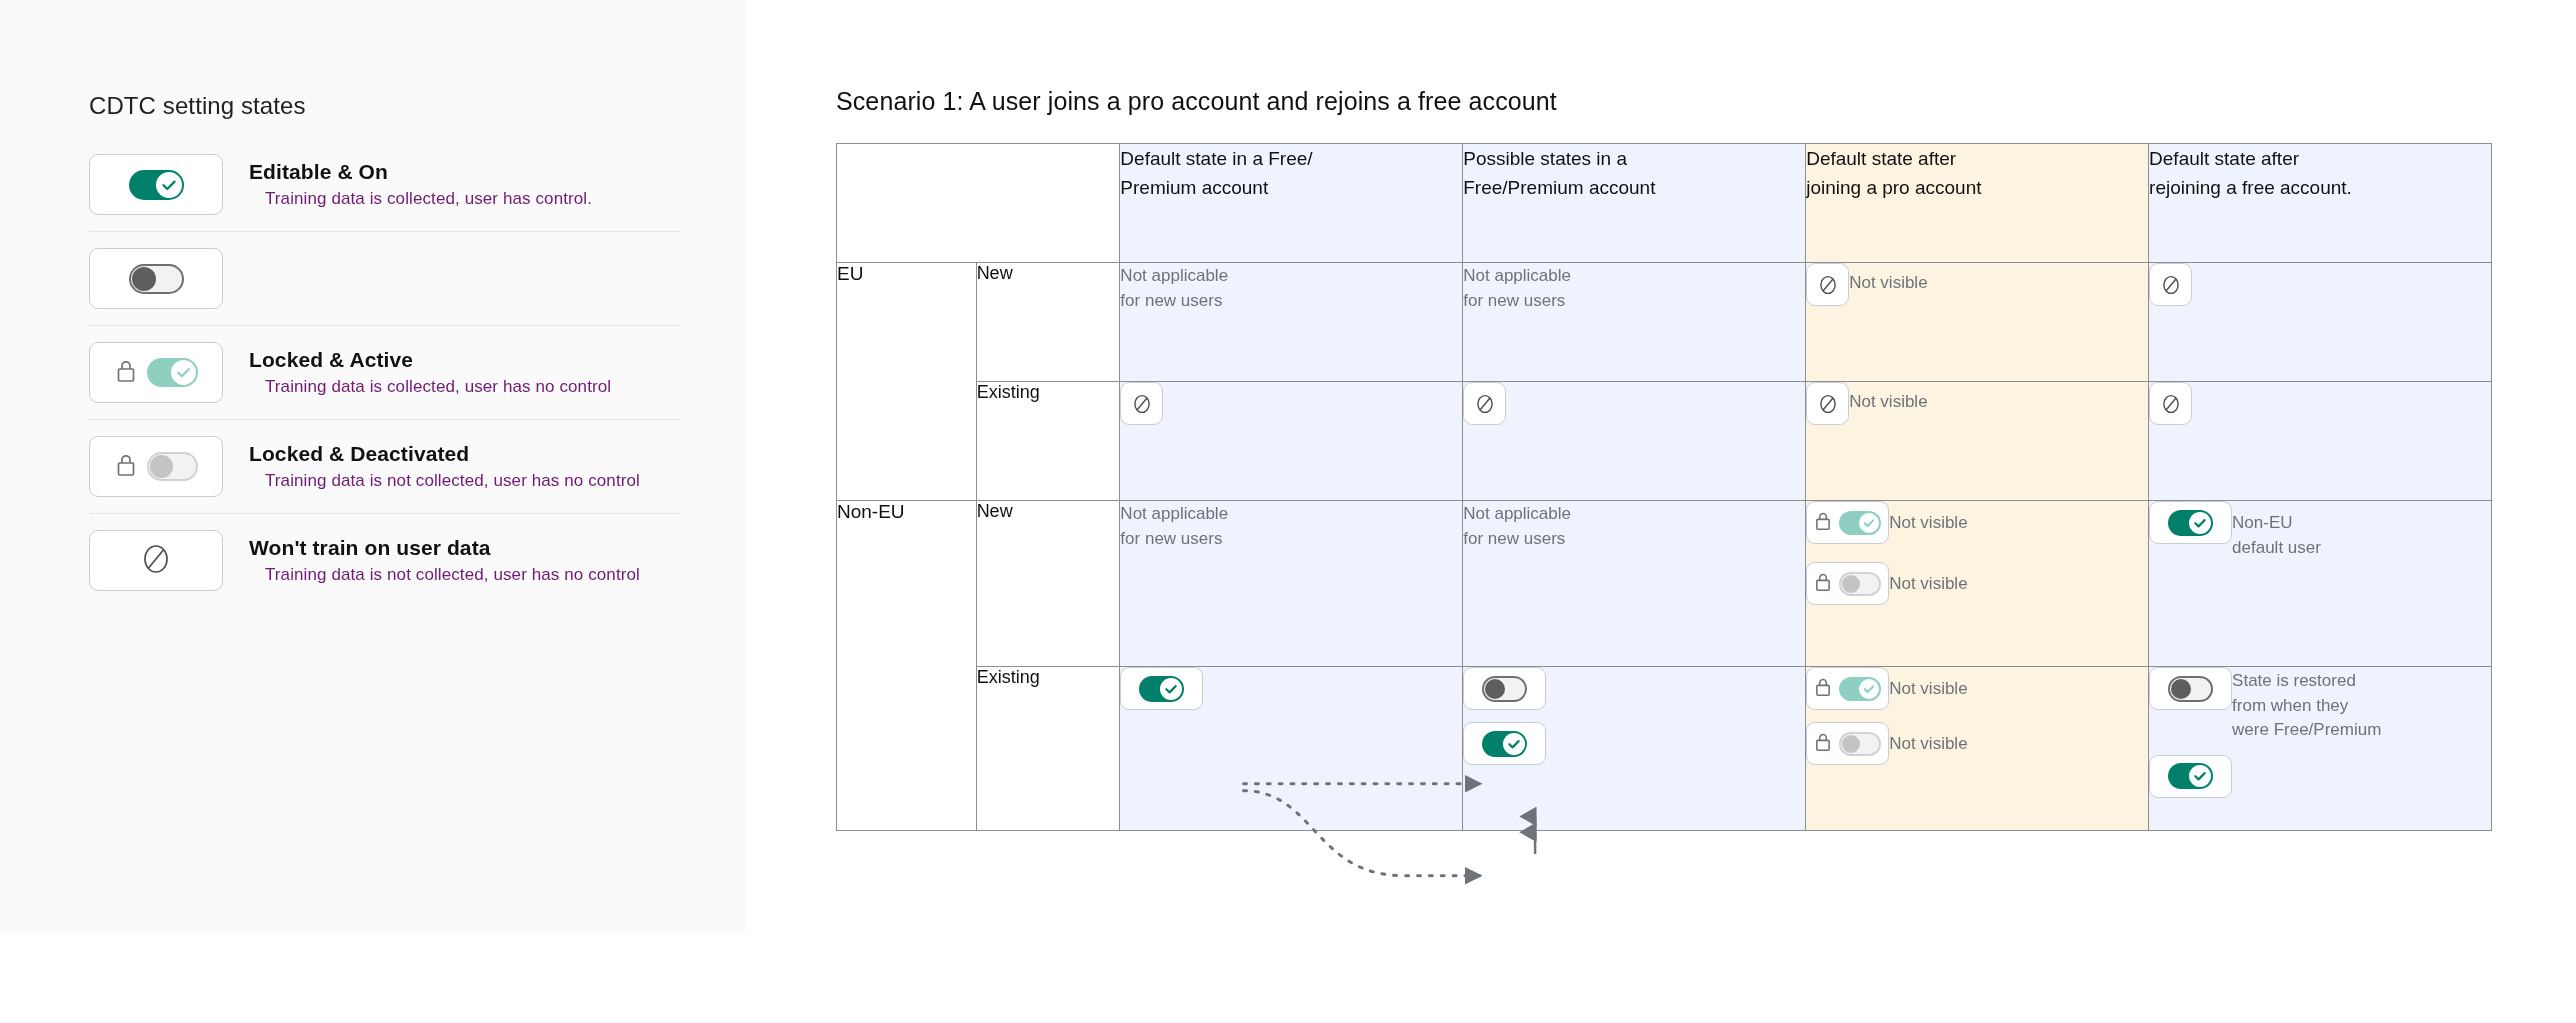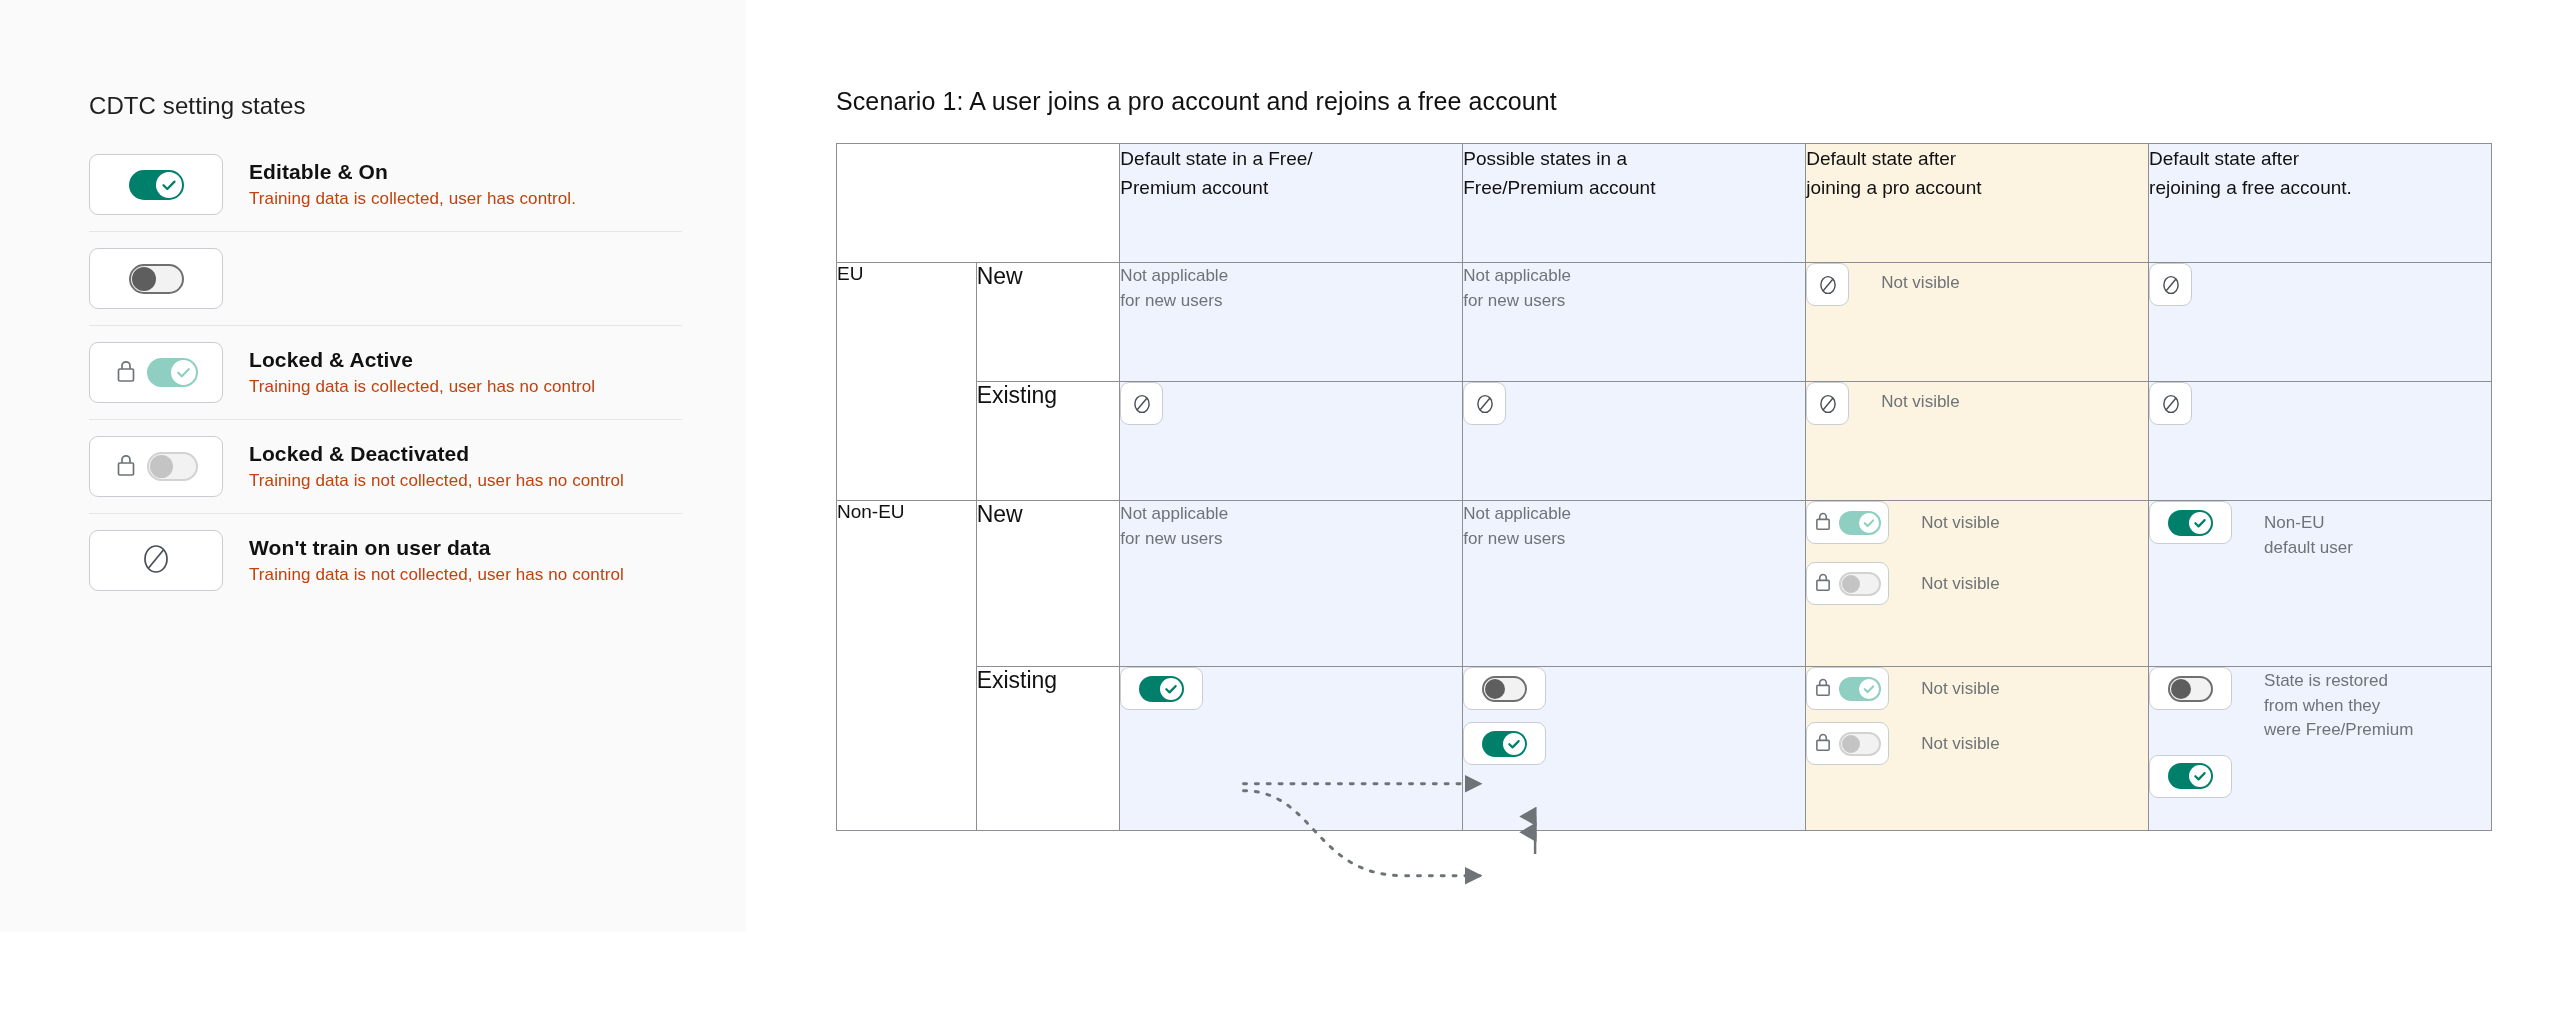--- a/index.html
+++ b/index.html
@@ -28,21 +28,21 @@
     padding:16px 0 16px 0; min-height:73px;
   }
   .legend-row + .legend-row { border-top:1px solid #E6E6E6; }
   .legend-chip {
     flex:0 0 auto; width:134px; height:61px;
     background:#ffffff; border:1px solid #C9CDD2; border-radius:9px;
     display:flex; align-items:center; justify-content:center; gap:10px;
   }
   .legend-text { display:flex; flex-direction:column; gap:5px; }
   .legend-name { font-size:21px; font-weight:700; color:#111111; letter-spacing:0.1px; }
-  .legend-desc { font-size:17px; font-weight:400; color:#c2410c; letter-spacing:0.1px; }
+  .legend-desc { font-size:17px; font-weight:400; color:#701a75; letter-spacing:0.1px;margin-left:16px; }
 
   
   .toggle {
     position:relative; display:inline-block; border-radius:987px;
   }
   .toggle.on  { background:#00806B; }
   .toggle.off { background:#F2F2F2; border:2px solid #6F6F6F; }
   .toggle.lockedon  { background:#8ECFC1; }
   .toggle.lockedoff { background:#F2F2F2; border:2px solid #D2D2D2; }
 
@@ -90,33 +90,33 @@
   th.hdr.blank { background:#ffffff; }
   th.hdr.blue  { background:#EFF3FD; }
   th.hdr.amber { background:#FCF3E0; }
 
   td.cell { height:119px; padding:20px 0 0 22px; }
   td.blue  { background:#EFF3FD; }
   td.amber { background:#FCF3E0; }
 
   td.rowlabel {
     text-align:center; vertical-align:top;
-    padding-top:47px; font-size:23px; font-weight:700; color:#111111;
+    padding-top:47px; font-size:18px; font-weight:700; color:#111111;
     background:#ffffff;
   }
   td.regionlabel {
     text-align:center; vertical-align:top;
     padding-top:47px; font-size:19px; font-weight:700; color:#111111;
     background:#ffffff;
   }
 
   .na-text { font-size:17px; color:#6E7378; line-height:1.48; }
 
   .state-stack { display:flex; flex-direction:column; gap:18px; }
-  .state-line { display:flex; align-items:flex-start; gap:32px; }
+  .state-line { display:flex; align-items:flex-start; gap:0; }
   .state-note { font-size:17px; color:#6E7378; line-height:1.45; padding-top:10px; }
 
   .chip {
     flex:0 0 auto; background:#ffffff; border:1px solid #C9CDD2; border-radius:9px;
     display:flex; align-items:center; justify-content:center; gap:9px;
   }
   .chip.sq { width:43px; height:43px; }
   .chip.tg { width:83px; height:43px; }
   .chip.tglock { width:83px; height:43px; gap:7px; }
   #flow-svg { position:absolute; left:0; top:0; pointer-events:none; }

